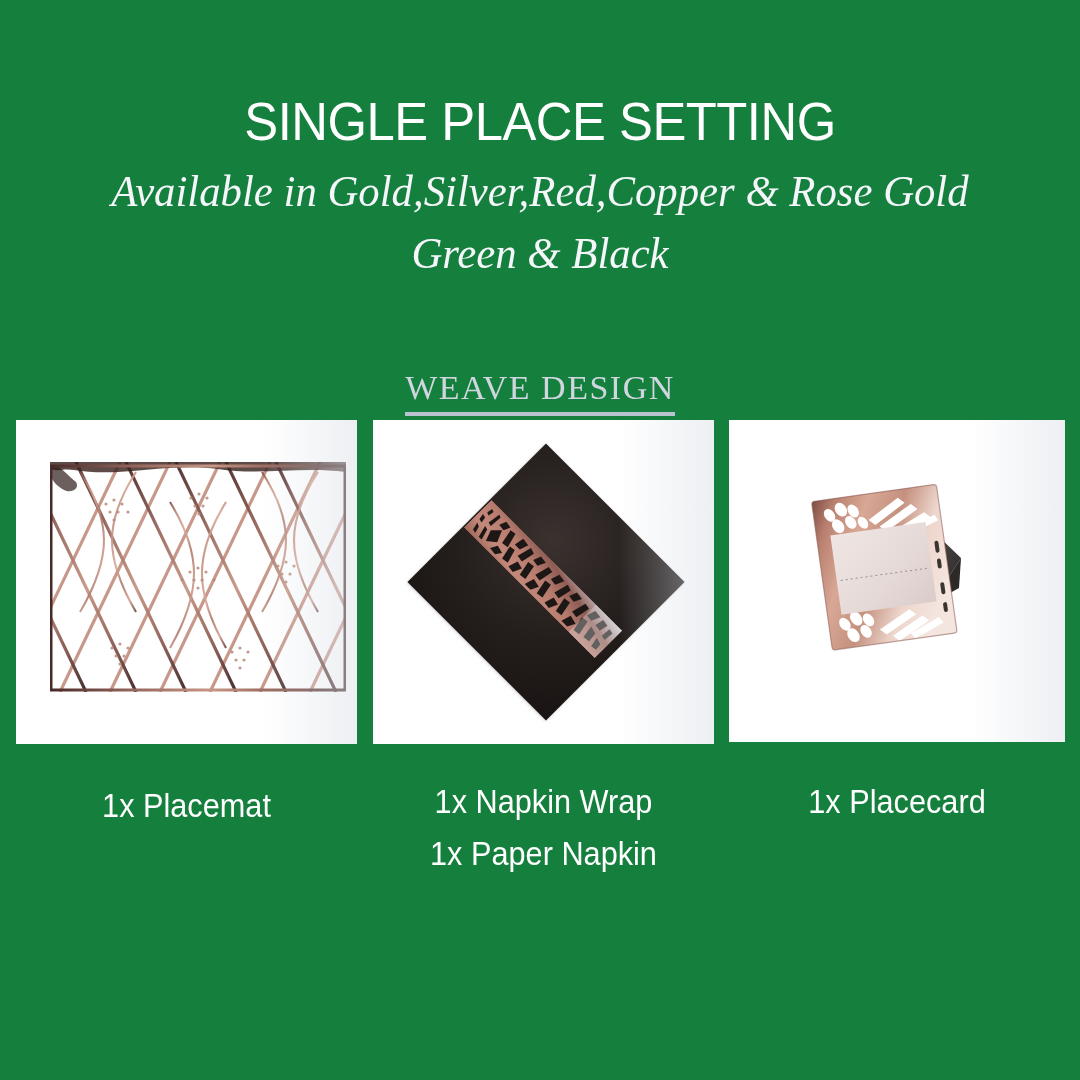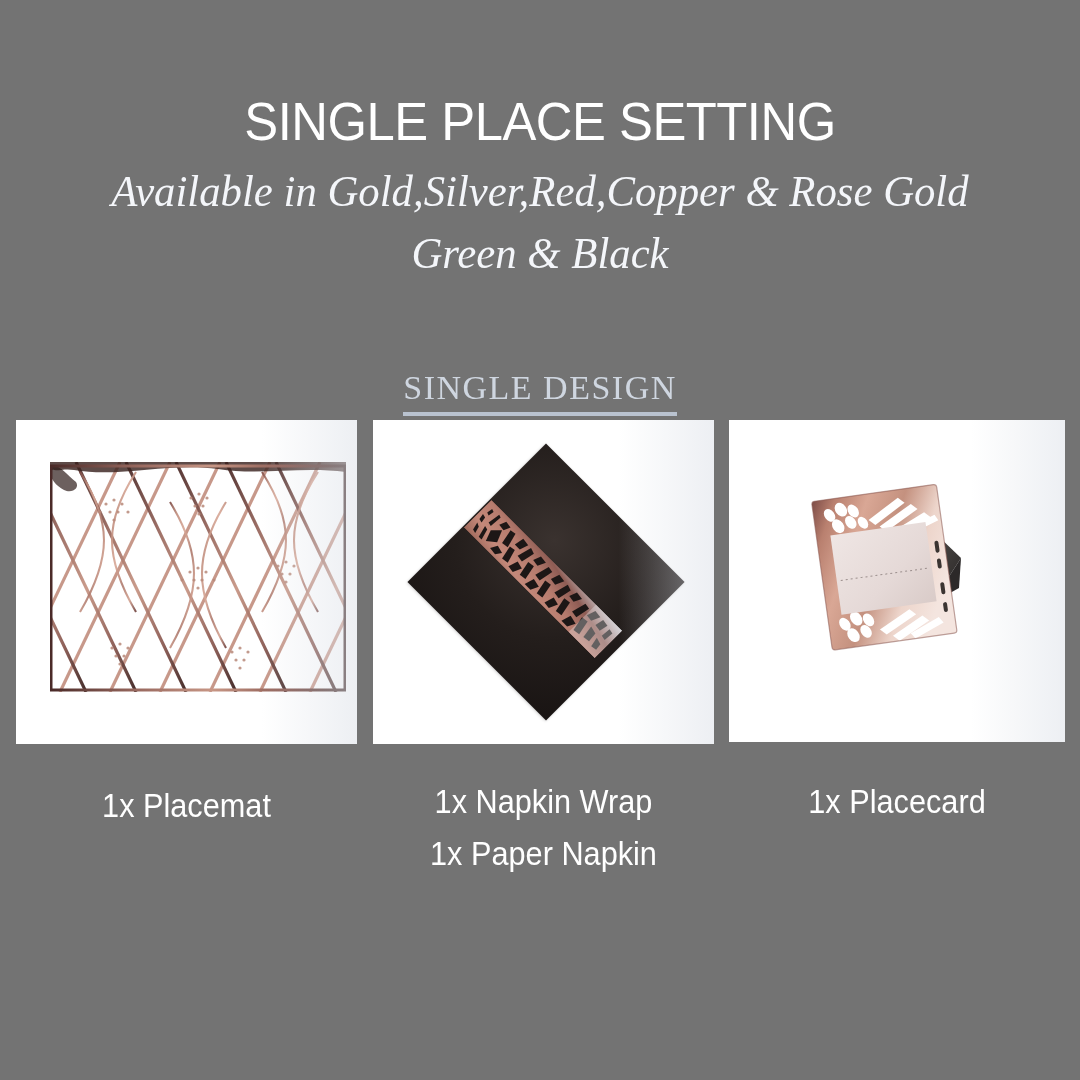--- a/index.html
+++ b/index.html
@@ -12,21 +12,21 @@
     height: 1080px;
     background: #05172f;
     font-family: "Liberation Sans", sans-serif;
     overflow: hidden;
     position: relative;
   }
   .canvas {
     position: relative;
     width: 1080px;
     height: 1080px;
-    background: #737373;
+    background: #15803d;
   }
 
   
   .header {
     position: absolute;
     top: 0;
     left: 0;
     width: 1080px;
     text-align: center;
   }
@@ -179,21 +179,21 @@
 
   <div class="header">
     <h1 class="title">SINGLE PLACE SETTING</h1>
     <div class="subtitle-wrap">
       <p class="subtitle">Available in Gold,Silver,Red,Copper &amp; Rose Gold</p>
       <p class="subtitle">Green &amp; Black</p>
     </div>
   </div>
 
   <div class="section-label-wrap">
-    <span class="section-label">SINGLE DESIGN</span>
+    <span class="section-label">WEAVE DESIGN</span>
   </div>
 
   <div class="panel" id="panel-placemat">
     <div class="photo">
       <div class="placemat">
         <svg viewBox="0 0 296 230" preserveAspectRatio="none" aria-hidden="true">
           <defs>
             <linearGradient id="rgGrad" x1="0" y1="0" x2="1" y2="1">
               <stop offset="0%" stop-color="#7d4a44"></stop>
               <stop offset="18%" stop-color="#c08d7d"></stop>

